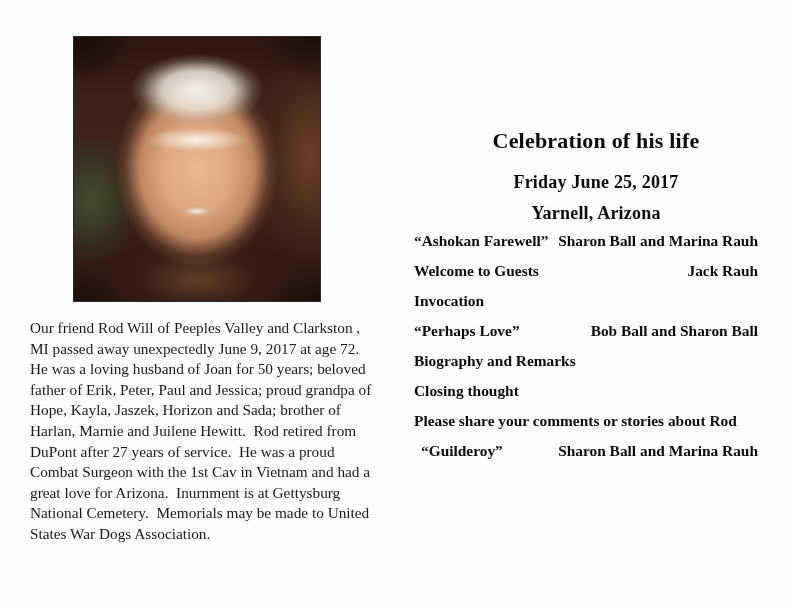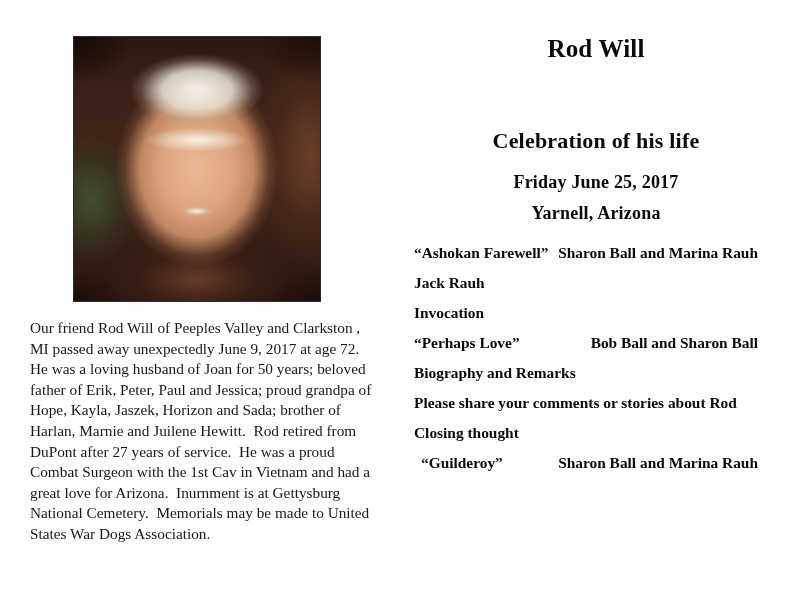--- a/index.html
+++ b/index.html
@@ -112,21 +112,21 @@
   #program-list {
     position: absolute;
     left: 0;
     top: 232px;
     width: 392px;
   }
   .program-row {
     position: relative;
     display: flex;
     justify-content: space-between;
-    align-items: flex-end;
+    align-items: flex-start;
     height: 30px;
     padding: 0 34px 0 14px;
     box-sizing: border-box;
     font-weight: bold;
     font-size: 15.4px;
     white-space: nowrap;
   }
   .program-row.indented { padding-left: 21px; }
   .program-item { flex: 0 0 auto; }
   .program-performer { flex: 0 0 auto; }
@@ -153,52 +153,52 @@
     <div id="portrait-frame" style="border-color: rgb(43, 43, 43);">
       <div id="portrait-photo"></div>
     </div>
 
     <div id="biography">Our friend Rod Will of Peeples Valley and Clarkston , MI passed away unexpectedly June 9, 2017 at age 72.  He was a loving husband of Joan for 50 years; beloved father of Erik, Peter, Paul and Jessica; proud grandpa of Hope, Kayla, Jaszek, Horizon and Sada; brother of Harlan, Marnie and Juilene Hewitt.  Rod retired from DuPont after 27 years of service.  He was a proud Combat Surgeon with the 1st Cav in Vietnam and had a great love for Arizona.  Inurnment is at Gettysburg National Cemetery.  Memorials may be made to United States War Dogs Association.</div>
 
   </div>
 
   <div id="right-panel">
 
-    <div class="headline" id="deceased-name">Rod Will</div>
 
 
     <div class="headline" id="celebration-of-life">Celebration of his life</div>
 
     <div class="headline" id="service-date">Friday June 25, 2017</div>
 
     <div class="headline" id="service-location">Yarnell, Arizona</div>
 
     <div id="program-list">
         <div class="program-row">
           <span class="program-item">“Ashokan Farewell”</span>
           <span class="program-performer">Sharon Ball and Marina Rauh</span>
         </div>
         <div class="program-row">
+          <span class="program-item">Welcome to Guests</span>
           <span class="program-performer">Jack Rauh</span>
         </div>
         <div class="program-row">
           <span class="program-item">Invocation</span>
         </div>
         <div class="program-row">
           <span class="program-item">“Perhaps Love”</span>
           <span class="program-performer">Bob Ball and Sharon Ball</span>
         </div>
         <div class="program-row">
           <span class="program-item">Biography and Remarks</span>
         </div>
         <div class="program-row">
+          <span class="program-item">Closing thought</span>
+        </div>
+        <div class="program-row">
           <span class="program-item">Please share your comments or stories about Rod</span>
-        </div>
-        <div class="program-row">
-          <span class="program-item">Closing thought</span>
         </div>
         <div class="program-row indented">
           <span class="program-item">“Guilderoy”</span>
           <span class="program-performer">Sharon Ball and Marina Rauh</span>
         </div>
       </div>
 
 
   </div>
 

